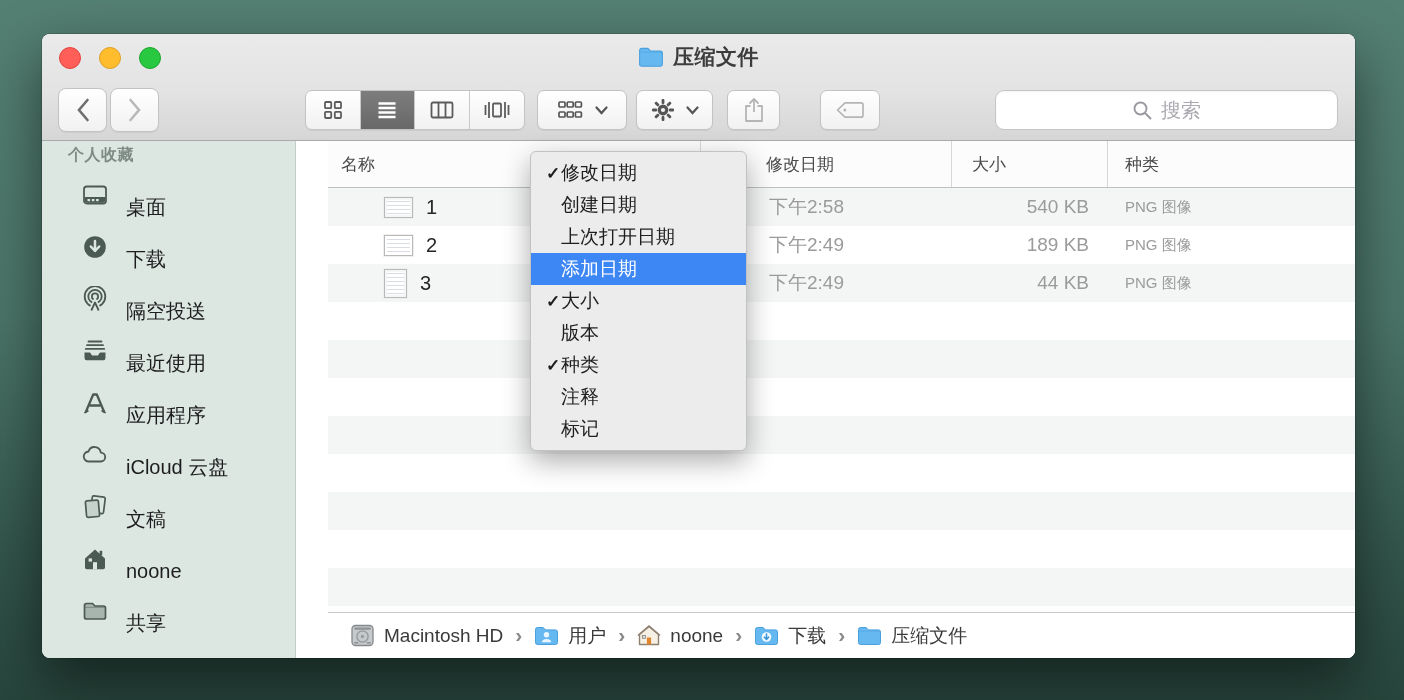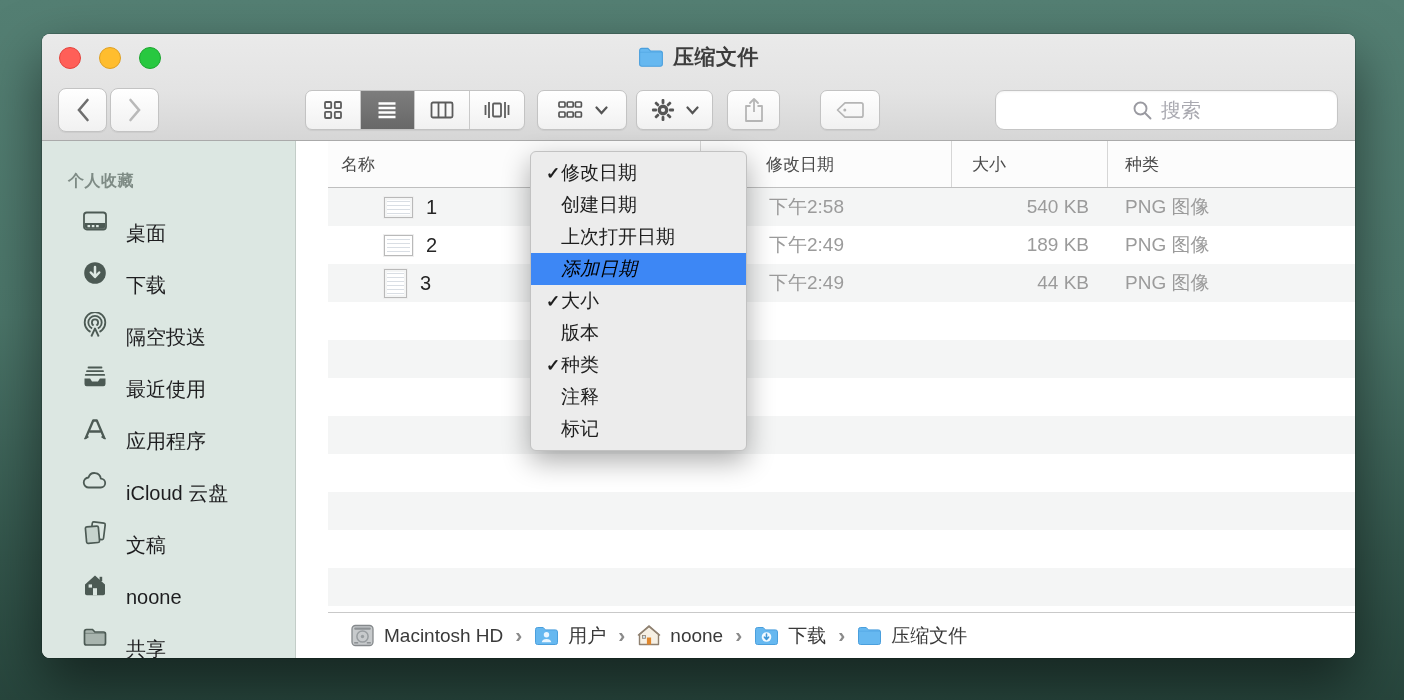--- a/index.html
+++ b/index.html
@@ -44,21 +44,21 @@
   #btn-tag   { left:778px; width:60px; }
 
   .search { position:absolute; left:953px; top:10px; width:343px; height:40px;
     background:#fff; border:1px solid #c5c5c5; border-radius:9px;
     display:flex; align-items:center; justify-content:center; gap:8px;
     box-shadow:inset 0 1px 2px rgba(0,0,0,.05); }
   .search span { font-size:20px; color:#a9a9b0; }
 
   
   .sidebar { position:absolute; top:107px; left:0; width:254px; bottom:0;
-    background:#dce7e2; border-right:1px solid #c3cdc8; padding-top:26px; overflow:hidden; }
+    background:#dce7e2; border-right:1px solid #c3cdc8; overflow:hidden; }
   .sb-header { height:28px; padding-left:26px; font-size:16px; font-weight:600; color:#7e8b85;
     display:flex; align-items:center; letter-spacing:.5px; }
   .sb-item { height:52px; display:flex; align-items:center; padding-left:40px; gap:18px; }
   .sb-item span.lbl { font-size:20px; color:#1d1d1f;margin-top:24px; }
   .sb-icon { width:26px; height:26px; flex:0 0 26px; }
 
   
   .main { position:absolute; top:107px; left:254px; right:0; bottom:0;
     display:flex; flex-direction:column; background:#fff;margin-left:32px; }
   .col-header { height:47px; flex:0 0 47px; position:relative; background:#fcfcfc;
@@ -71,42 +71,42 @@
   .c-kind { flex:1; padding-left:17px; }
 
   .rows { flex:1; position:relative;
     background:repeating-linear-gradient(180deg,#f4f5f5 0 38px,#ffffff 38px 76px); }
   .frow { position:absolute; left:0; right:0; height:38px; display:flex; align-items:center; }
   .frow:nth-child(1){ top:0; } .frow:nth-child(2){ top:38px; } .frow:nth-child(3){ top:76px; }
   .f-name { width:373px; display:flex; align-items:center; gap:13px; padding-left:56px;
     font-size:20px; color:#262626; }
   .f-date { width:251px; padding-left:68px; font-size:19px; color:#9b9b9b; }
   .f-size { width:156px; text-align:right; padding-right:19px; font-size:19px; color:#9b9b9b; }
-  .f-kind { flex:1; padding-left:17px; font-size:19px; color:#9b9b9b; }
+  .f-kind { flex:1; padding-left:17px; font-size:15px; color:#9b9b9b; }
   .thumb { background:#fff; border:1px solid #b9b9b9; box-shadow:0 0 0 1px #efefef;
     background-image:repeating-linear-gradient(180deg,transparent 0 3px,#d9dee4 3px 4px);
     background-clip:content-box; padding:2px; }
   .thumb.land { width:29px; height:21px; }
   .thumb.port { width:23px; height:29px; }
 
   
   .pathbar { flex:0 0 46px; background:#fff; border-top:1px solid #c9c9c9;
     display:flex; align-items:center; padding-left:22px; gap:10px; }
   .p-item { display:flex; align-items:center; gap:9px; }
   .p-item span { font-size:19px; color:#3a3a3a; }
   .p-sep { font-size:21px; color:#8a8a8a; font-weight:600; padding:0 2px;
     transform:translateY(-1px); }
 
   
   .menu { position:absolute; left:488px; top:117px; width:217px; z-index:50;
     background:#ececec; border:1px solid #c2c2c2; border-radius:6px; padding:5px 0;
     box-shadow:0 10px 28px rgba(0,0,0,.33); }
   .menu-item { height:32px; display:flex; align-items:center; font-size:19px; color:#1e1e1e; }
   .menu-item .check { width:30px; padding-left:15px; font-size:17px; font-weight:600; flex:0 0 30px; }
-  .menu-item.hl { background:#3d87f5; color:#000000;font-style:italic; }
+  .menu-item.hl { background:#3d87f5; color:#ffffff; }
 </style>
 </head>
 <body>
 
 <div class="window">
 
   <div class="chrome">
     <div class="titlebar">
       <div class="traffic t-red"></div>
       <div class="traffic t-yellow"></div>

